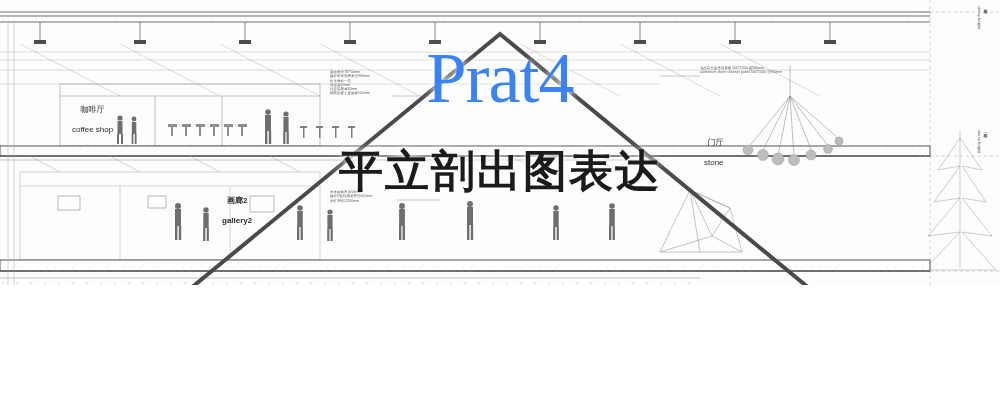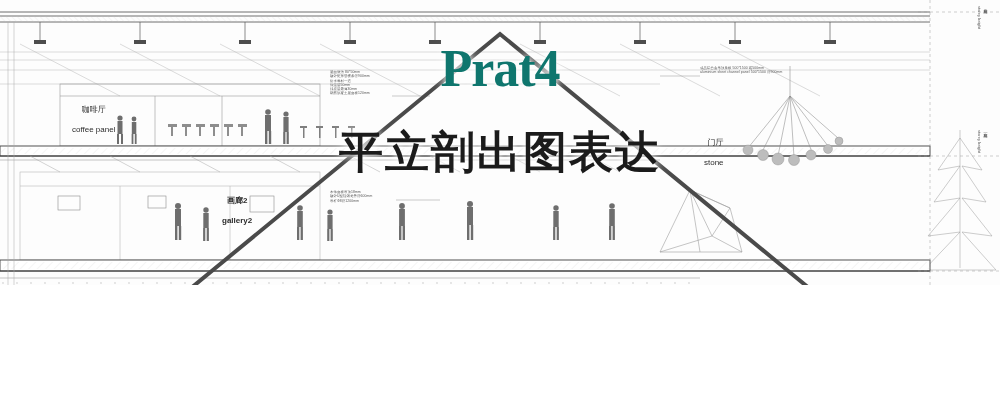--- a/index.html
+++ b/index.html
@@ -37,25 +37,25 @@
     inset: 0;
     display: flex;
     flex-direction: column;
     align-items: center;
     justify-content: flex-start;
     pointer-events: none;
   }
   .title-main {
     margin-top: 44px;
     font-family: "Liberation Serif", serif;
-    font-weight: bold;
-    font-size: 52px;
+    font-weight: normal;
+    font-size: 72px;
     line-height: 0.95;
     letter-spacing: -1px;
-    color: #0f766e;
+    color: #3b82f6;
     text-shadow: 0 0 6px rgba(255,255,255,0.85), 0 0 14px rgba(255,255,255,0.7);
   }
   .title-sub {
     margin-top: 30px;
     font-family: Liberation Serif, serif;
     font-weight: bold;
     font-size: 44px;
     letter-spacing: 2px;
     color: #1b1b1b;
     text-shadow: 0 0 6px rgba(255,255,255,0.9), 0 0 14px rgba(255,255,255,0.75);
@@ -399,21 +399,21 @@
       </g>
 
       <g stroke="#aaaaaa" stroke-width="0.5">
         <line x1="8" y1="22" x2="8" y2="300"></line>
         <line x1="14" y1="22" x2="14" y2="300"></line>
       </g>
     </svg>
 
     <div class="anno room" style="left:72px; top:95px;">
       <span>咖啡厅</span><br>
-      <span>coffee panel</span>
+      <span>coffee shop</span>
     </div>
     <div class="anno room" style="left:222px; top:186px;font-weight:bold;">
       <span>画廊2</span><br>
       <span>gallery2</span>
     </div>
     <div class="anno room" style="left:704px; top:128px;text-align:right;">
       <span>门厅</span><br>
       <span>stone</span>
     </div>
 

